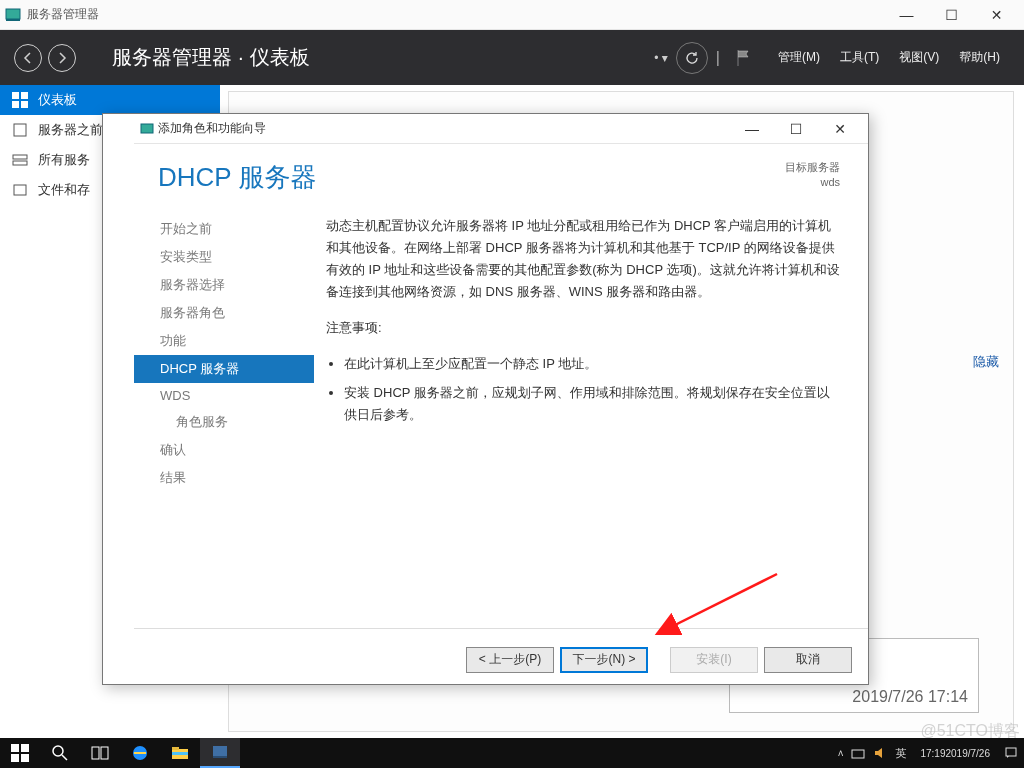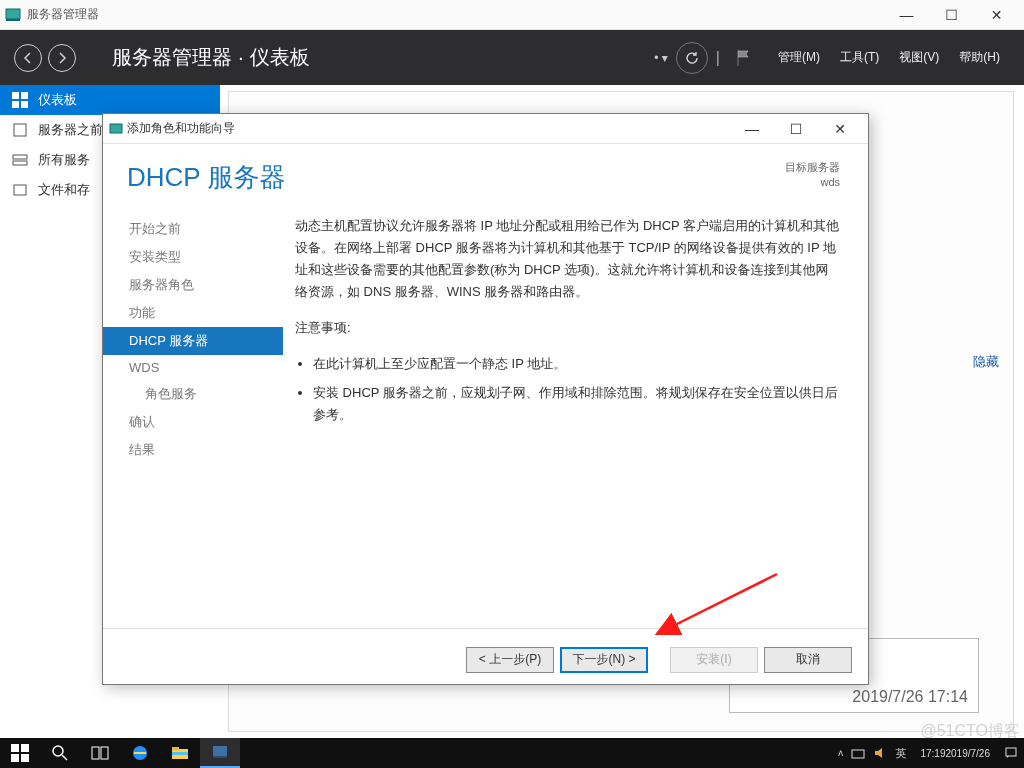--- a/index.html
+++ b/index.html
@@ -26,21 +26,21 @@
 .sidebar { position: absolute; left: 0; top: 0; width: 220px; background: #fff; border-right: 0; }
 .sidebar-item { display: flex; align-items: center; height: 30px; padding: 0 12px; font-size: 13px; color: #333; gap: 10px; cursor: pointer; }
 .sidebar-item.active { background: #0078d7; color: #fff; }
 .side-icon { width: 16px; height: 16px; display:inline-flex; align-items:center; justify-content:center; }
 .bg-content { position:absolute; left:228px; right:10px; top:6px; bottom:6px; border:1px solid #ddd; background:#fdfdfd; }
 .bg-hide { position:absolute; right:14px; bottom: 360px; font-size:13px; color:#1a5aa8;padding-left:44px; }
 .bpa-box { position:absolute; left:500px; bottom: 18px; width:250px; border:1px solid #bbb; padding:6px 10px; font-size:16px; color:#333; background:#fff;}
 .bpa-box .ts { text-align:right; color:#666; margin-top:22px; }
 
 
-.dialog { position: absolute; left: 102px; top: 113px; width: 767px; height: 572px; background: #fff; border: 1px solid #777; box-shadow: 3px 3px 14px rgba(0,0,0,0.25); display:flex; flex-direction:column; }
+.dialog { position: absolute; left: 102px; top: 113px; width: 767px; height: 572px; background: #fff; border: 1px solid #777; box-shadow: 3px 3px 14px rgba(0,0,0,0.25); display:flex; flex-direction:column;padding-left:31px; }
 .dlg-titlebar { height: 30px; display: flex; align-items: center; padding: 0 6px; border-bottom: 1px solid #e5e5e5; }
 .dlg-titlebar .title { font-size: 12px; color: #333; margin-left:4px;}
 .dlg-tbtn { width: 44px; height: 28px; display:inline-flex; align-items:center; justify-content:center; color:#333; font-size:14px; }
 .dlg-body { flex:1; display:flex; flex-direction:column; }
 .dlg-header-zone { padding: 16px 28px 8px 24px; display:flex; justify-content:space-between; align-items:flex-start; }
 .dlg-heading { font-size: 26px; color:#1776bd; font-weight:300; }
 .dest-label { text-align:right; font-size:11px; color:#666; line-height:1.4; }
 .dlg-main { flex:1; display:flex; }
 .dlg-nav { width: 180px; padding-top: 12px; }
 .dlg-nav-item { font-size: 13px; color:#7a7a7a; padding: 5px 10px 5px 26px; cursor:pointer; }
@@ -191,20 +191,21 @@
       <div class="dlg-heading">DHCP 服务器</div>
       <div class="dest-label">
         <div>目标服务器</div>
         <div>wds</div>
       </div>
     </div>
     <div class="dlg-main">
       <div class="dlg-nav">
         <div class="dlg-nav-item">开始之前</div>
         <div class="dlg-nav-item">安装类型</div>
+        <div class="dlg-nav-item">服务器选择</div>
         <div class="dlg-nav-item">服务器角色</div>
         <div class="dlg-nav-item">功能</div>
         <div class="dlg-nav-item active">DHCP 服务器</div>
         <div class="dlg-nav-item">WDS</div>
         <div class="dlg-nav-item indent">角色服务</div>
         <div class="dlg-nav-item">确认</div>
         <div class="dlg-nav-item">结果</div>
       </div>
       <div class="dlg-content">
         <p>动态主机配置协议允许服务器将 IP 地址分配或租用给已作为 DHCP 客户端启用的计算机和其他设备。在网络上部署 DHCP 服务器将为计算机和其他基于 TCP/IP 的网络设备提供有效的 IP 地址和这些设备需要的其他配置参数(称为 DHCP 选项)。这就允许将计算机和设备连接到其他网络资源，如 DNS 服务器、WINS 服务器和路由器。</p>

